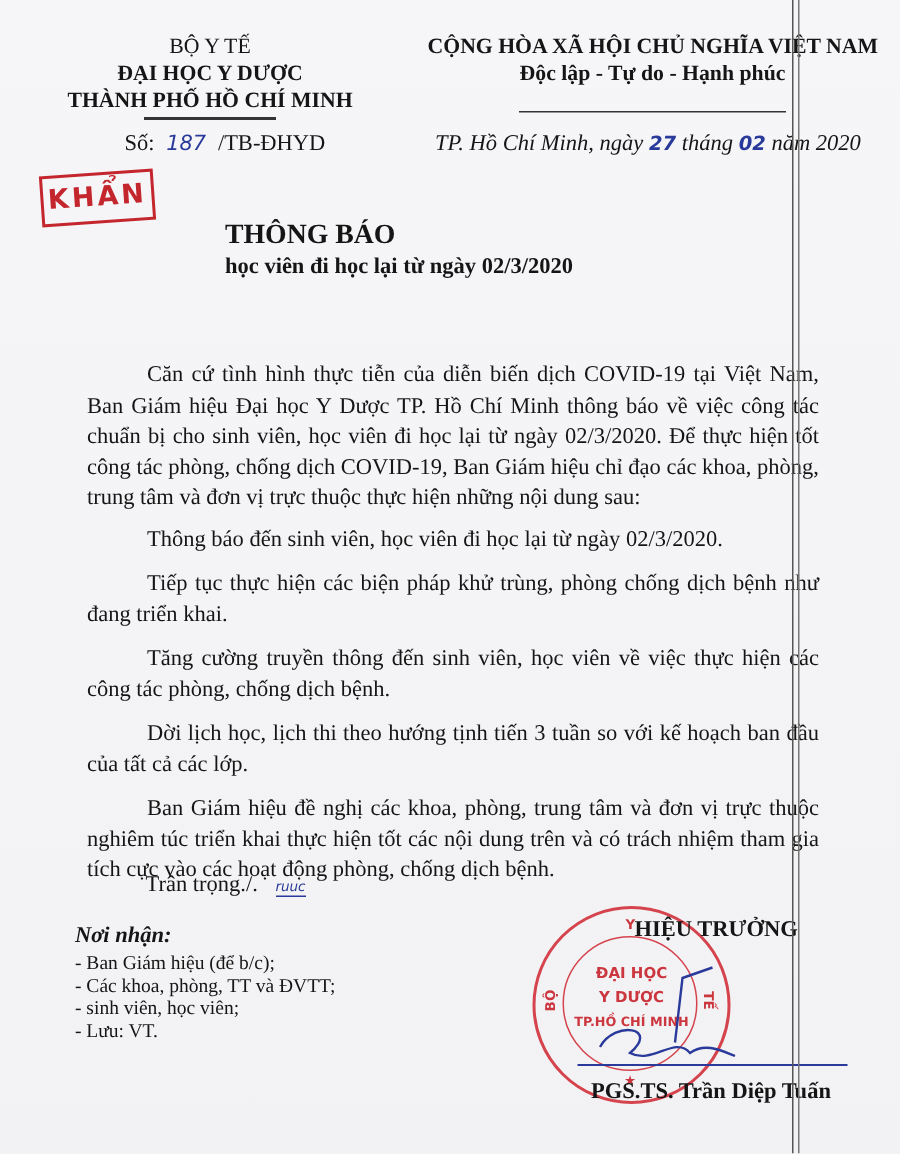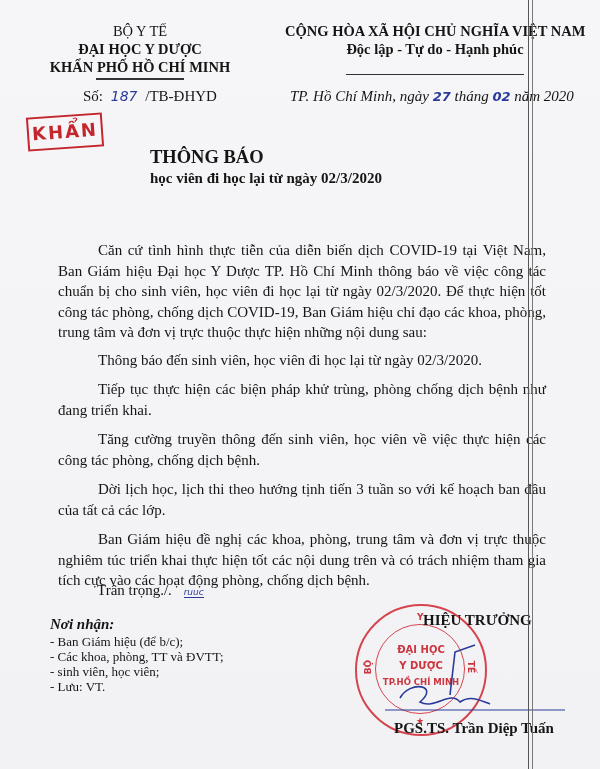--- a/index.html
+++ b/index.html
@@ -78,21 +78,21 @@
   .scanline { position:absolute; top:0; width:1px; height:769px; background:#555; }
 </style>
 </head>
 <body>
 
 <div class="page">
 
   <div id="hdr-left" class="abs">
     <div class="ministry">BỘ Y TẾ</div>
     <div class="uni">ĐẠI HỌC Y DƯỢC</div>
-    <div class="city">KHẨN PHỐ HỒ CHÍ MINH</div>
+    <div class="city">THÀNH PHỐ HỒ CHÍ MINH</div>
     <div class="rule"></div>
   </div>
 
   <div id="hdr-right" class="abs">
     <div>CỘNG HÒA XÃ HỘI CHỦ NGHĨA VIỆT NAM</div>
     <div><span class="motto">Độc lập - Tự do - Hạnh phúc</span></div>
   </div>
 
   <div id="doc-number" class="abs">
     <span>Số:</span>

